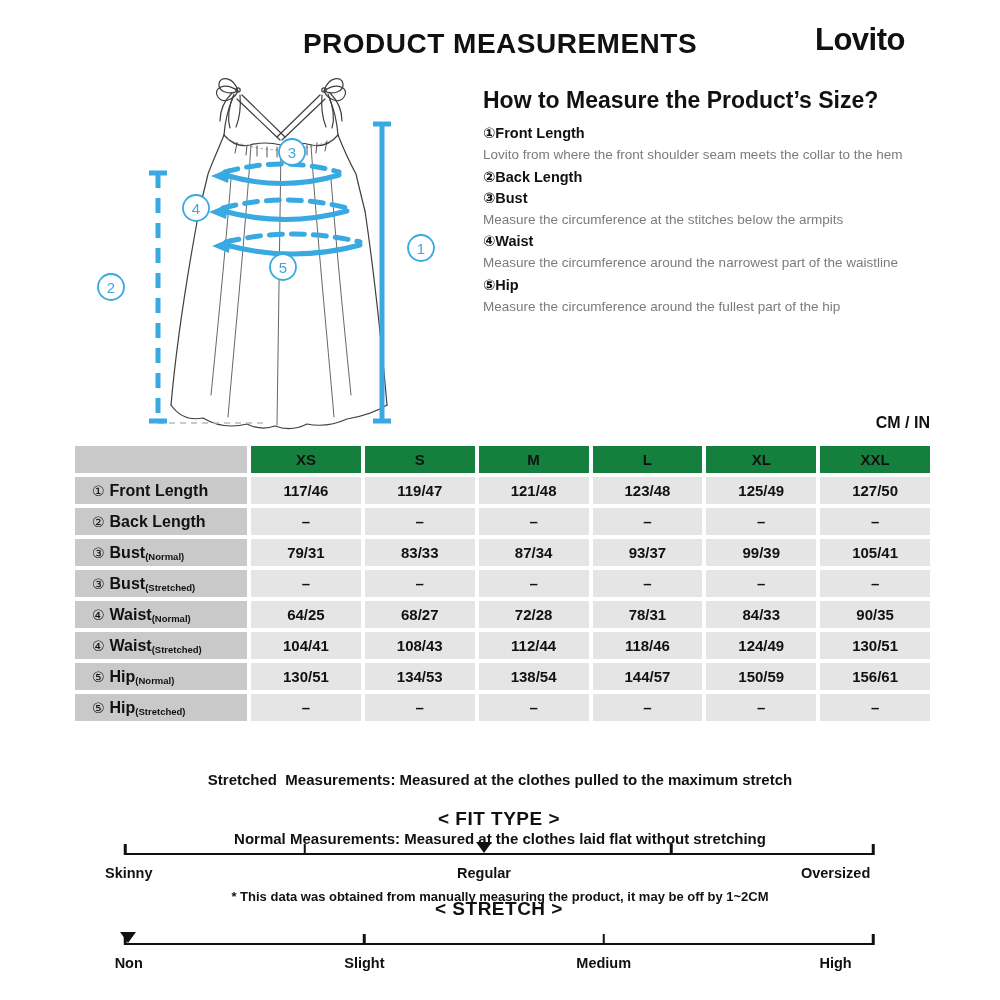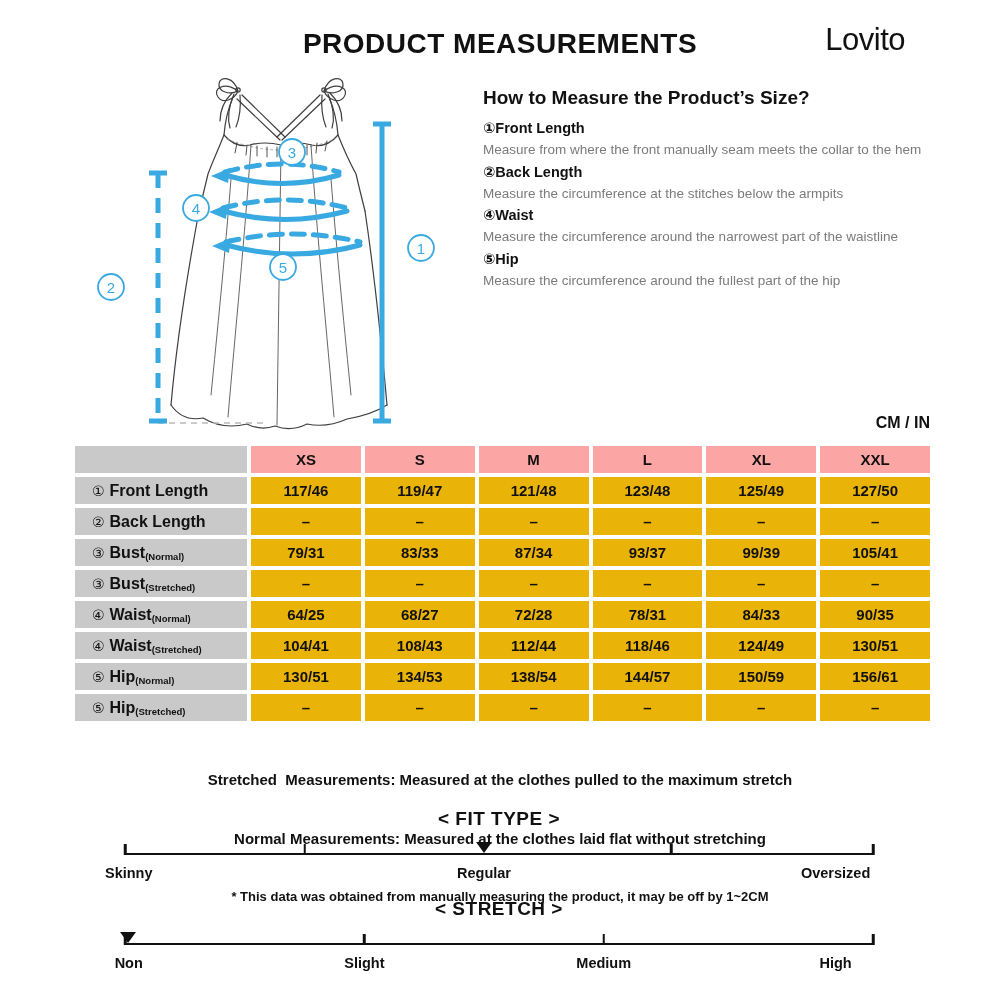--- a/index.html
+++ b/index.html
@@ -2,41 +2,41 @@
 <html><head>
 <meta charset="utf-8">
 <style>
   html,body{margin:0;padding:0;background:#ffffff;}
   #page{position:relative;width:1000px;height:1000px;background:#fff;
         font-family:"Liberation Sans","DejaVu Sans",sans-serif;color:#111;overflow:hidden;}
 
   
   .title{position:absolute;top:28px;left:0;width:1000px;text-align:center;
          font-size:28px;font-weight:bold;letter-spacing:.5px;}
-  .brand{position:absolute;top:22px;right:95px;font-size:31px;font-weight:normal;letter-spacing:-.5px;}
+  .brand{position:absolute;top:22px;right:95px;font-size:31px;font-weight:bold;letter-spacing:-.5px;}
 
   
   .howto{position:absolute;left:483px;top:87px;width:452px;}
-  .howto h2{margin:0 0 9px 0;font-size:19px;font-weight:bold;}
+  .howto h2{margin:0 0 9px 0;font-size:23px;font-weight:bold;}
   .sec-title{font-size:14.5px;font-weight:bold;line-height:21px;}
   .sec-desc{font-size:13.5px;color:#7b7b7b;line-height:21.5px;margin-bottom:1px;}
 
   .units{position:absolute;top:414px;right:70px;font-size:16px;font-weight:bold;}
 
   
   .sizetable{position:absolute;left:75px;top:446px;width:855px;
              display:grid;grid-template-columns:172px repeat(6,1fr);gap:4px;}
   .sizetable>div{height:27px;display:flex;align-items:center;justify-content:center;}
-  .th{background:#fca5a5;font-size:15px;font-weight:bold;}
+  .th{background:#15803d;font-size:15px;font-weight:bold;}
   .corner{background:#c9c9c9;}
   .rowlabel{background:#c9c9c9;justify-content:flex-start !important;padding-left:17px;}
   .rowlabel .num{font-size:14px;margin-right:5px;}
   .rowlabel .lbl{font-size:16px;font-weight:bold;}
   .rowlabel .sub{font-size:9.5px;font-weight:bold;align-self:flex-end;margin-bottom:4px;}
-  .td{background:#eab308;font-size:15px;font-weight:bold;}
+  .td{background:#e5e5e5;font-size:15px;font-weight:bold;}
 
   
   .notes{position:absolute;left:0;top:732px;width:1000px;text-align:center;white-space:pre-wrap;}
   .note-big{font-size:15px;font-weight:bold;line-height:23px;}
   .note-small{font-size:13px;font-weight:bold;line-height:22px;}
 
   
   .scale{position:absolute;left:125px;width:748px;}
   .scale-title{text-align:center;font-size:19px;font-weight:bold;letter-spacing:.5px;margin-bottom:11px;}
   .scale-line{position:relative;height:14px;}
@@ -151,22 +151,23 @@
         <circle cx="208" cy="192" r="13" fill="#fff" stroke="#39A9E1" stroke-width="1.8"></circle>
         <text x="208" y="197.5">5</text>
         </g>
     </g>
   </svg>
 
   <div class="howto">
     <h2>How to Measure the Product’s Size?</h2>
     <div>
         <div class="sec-title"><span>①</span><span>Front Length</span></div>
-        <div class="sec-desc">Measure from where the front manually seam meets the collar to the hem</div>
+        <div class="sec-desc">Lovito from where the front shoulder seam meets the collar to the hem</div>
         <div class="sec-title"><span>②</span><span>Back Length</span></div>
+        <div class="sec-title"><span>③</span><span>Bust</span></div>
         <div class="sec-desc">Measure the circumference at the stitches below the armpits</div>
         <div class="sec-title"><span>④</span><span>Waist</span></div>
         <div class="sec-desc">Measure the circumference around the narrowest part of the waistline</div>
         <div class="sec-title"><span>⑤</span><span>Hip</span></div>
         <div class="sec-desc">Measure the circumference around the fullest part of the hip</div>
       </div>
   </div>
 
   <div class="units">CM / IN</div>
 

